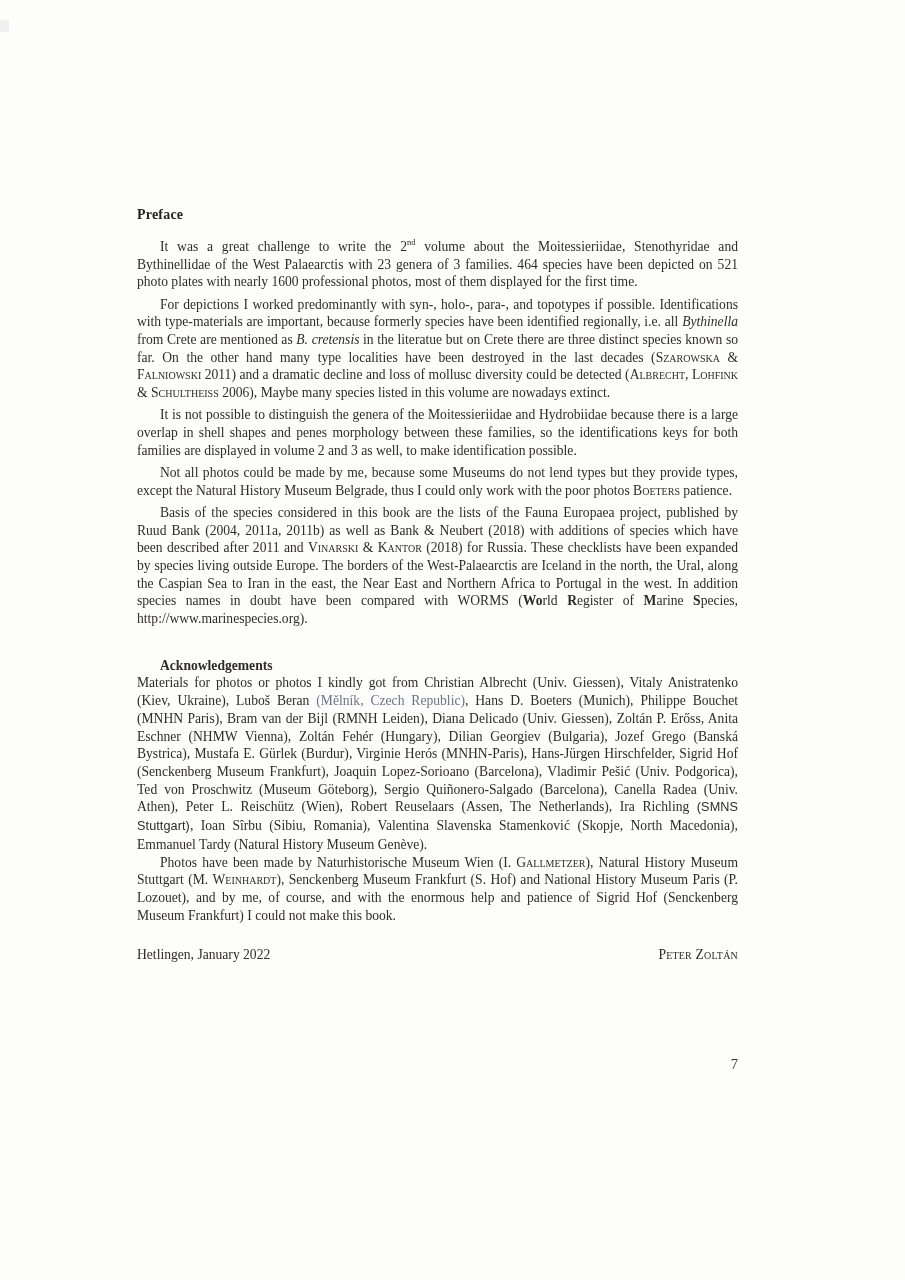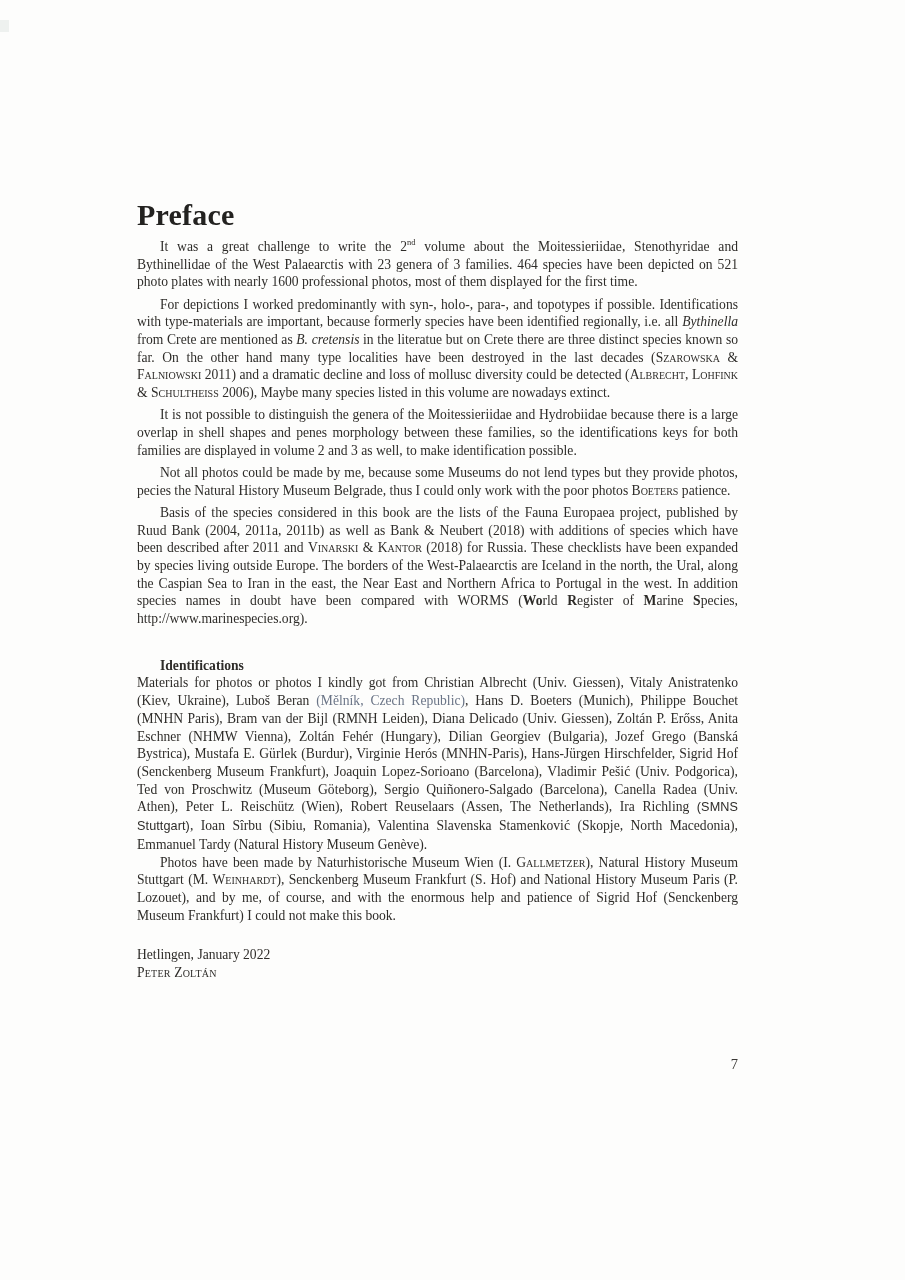--- a/index.html
+++ b/index.html
@@ -22,21 +22,21 @@
     width: 9px; height: 12px;
     background: #eef1ef;
   }
   .content {
     position: absolute;
     left: 137px;
     top: 202px;
     width: 601px;
   }
   h1.title {
-    font-size: 30px;
+    font-size: 14px;
     line-height: 25px;
     font-weight: 700;
     margin: 0 0 11px 0;
     color: #232220;
     letter-spacing: 0.2px;
   }
   p.para {
     margin: 0 0 4.5px 0;
     text-align: justify;
   }
@@ -51,21 +51,20 @@
     font-weight: 700;
     margin: 29px 0 0 0;
     padding-left: 23px;
     text-align: left;
   }
   p.ack-para { margin: 0; text-align: justify; }
   .dateline {
     display: flex;
     justify-content: space-between;
     margin-top: 22px;
-    flex-direction: column;
   }
   .signature { font-variant: small-caps; letter-spacing: 0.2px; }
   .page-number {
     position: absolute;
     left: 137px;
     top: 1056px;
     width: 601px;
     text-align: right;
     font-size: 14.5px;
     color: #3a3835;
@@ -76,24 +75,24 @@
 
 <div class="page">
   <div class="scan-mark"></div>
 
   <div class="content">
     <h1 class="title">Preface</h1>
 
     <p class="para ind"><span>It was a great challenge to write the 2</span><sup class="sup">nd</sup><span> volume about the Moitessieriidae, Stenothyridae and Bythinellidae of the West Palaearctis with 23 genera of 3 families. 464 species have been depicted on 521 photo plates with nearly 1600 professional photos, most of them displayed for the first time.</span></p>
     <p class="para ind"><span>For depictions I worked predominantly with syn-, holo-, para-, and topotypes if possible. Identifications with type-materials are important, because formerly species have been identified regionally, i.e. all </span><span class="it">Bythinella</span><span> from Crete are mentioned as </span><span class="it">B. cretensis</span><span> in the literatue but on Crete there are three distinct species known so far. On the other hand many type localities have been destroyed in the last decades (</span><span class="sc">Szarowska</span><span> &amp; </span><span class="sc">Falniowski</span><span> 2011) and a dramatic decline and loss of mollusc diversity could be detected (</span><span class="sc">Albrecht</span><span>, </span><span class="sc">Lohfink</span><span> &amp; </span><span class="sc">Schultheiß</span><span> 2006), Maybe many species listed in this volume are nowadays extinct.</span></p>
     <p class="para ind"><span>It is not possible to distinguish the genera of the Moitessieriidae and Hydrobiidae because there is a large overlap in shell shapes and penes morphology between these families, so the identifications keys for both families are displayed in volume 2 and 3 as well, to make identification possible.</span></p>
-    <p class="para ind"><span>Not all photos could be made by me, because some Museums do not lend types but they provide photos, pecies the Natural History Museum Belgrade, thus I could only work with the poor photos </span><span class="sc">Boeters</span><span> patience.</span></p>
+    <p class="para ind"><span>Not all photos could be made by me, because some Museums do not lend types but they provide types, except the Natural History Museum Belgrade, thus I could only work with the poor photos </span><span class="sc">Boeters</span><span> patience.</span></p>
     <p class="para ind"><span>Basis of the species considered in this book are the lists of the Fauna Europaea project, published by Ruud Bank (2004, 2011a, 2011b) as well as Bank &amp; Neubert (2018) with additions of species which have been described after 2011 and </span><span class="sc">Vinarski</span><span> &amp; </span><span class="sc">Kantor</span><span> (2018) for Russia. These checklists have been expanded by species living outside Europe. The borders of the West-Palaearctis are Iceland in the north, the Ural, along the Caspian Sea to Iran in the east, the Near East and Northern Africa to Portugal in the west. In addition species names in doubt have been compared with WORMS (</span><span class="b">Wo</span><span>rld </span><span class="b">R</span><span>egister of </span><span class="b">M</span><span>arine </span><span class="b">S</span><span>pecies, http://www.marinespecies.org).</span></p>
 
-    <p class="ack-heading">Identifications</p>
+    <p class="ack-heading">Acknowledgements</p>
     <p class="ack-para"><span>Materials for photos or photos I kindly got from Christian Albrecht (Univ. Giessen), Vitaly Anistratenko (Kiev, Ukraine), Luboš Beran </span><span class="alt">(Mělník, Czech Republic)</span><span>, Hans D. Boeters (Munich), Philippe Bouchet (MNHN Paris), Bram van der Bijl (RMNH Leiden), Diana Delicado (Univ. Giessen), Zoltán P. Erőss, Anita Eschner (NHMW Vienna), Zoltán Fehér (Hungary), Dilian Georgiev (Bulgaria), Jozef Grego (Banská Bystrica), Mustafa E. Gürlek (Burdur), Virginie Herós (MNHN-Paris), Hans-Jürgen Hirschfelder, Sigrid Hof (Senckenberg Museum Frankfurt), Joaquin Lopez-Sorioano (Barcelona), Vladimir Pešić (Univ. Podgorica), Ted von </span><span>Proschwitz (Museum Göteborg), Sergio Quiñonero-Salgado (Barcelona), Canella Radea (Univ. Athen), Peter L. Reischütz (Wien), Robert Reuselaars (Assen, The Netherlands), Ira Richling </span><span class="sans">(SMNS Stuttgart)</span><span>, Ioan Sîrbu (Sibiu, Romania), Valentina Slavenska Stamenković (Skopje, North Macedonia), Emmanuel Tardy (Natural History Museum Genève).</span></p>
     <p class="ack-para ind"><span>Photos have been made by Naturhistorische Museum Wien (I. </span><span class="sc">Gallmetzer</span><span>), Natural History Museum Stuttgart (M. </span><span class="sc">Weinhardt</span><span>), Senckenberg Museum Frankfurt (S. Hof) and National History Museum Paris (P. Lozouet), and by me, of course, and with the enormous help and patience of Sigrid Hof (Senckenberg Museum Frankfurt) I could not make this book.</span></p>
 
     <div class="dateline">
       <span>Hetlingen, January 2022</span>
       <span class="signature">Peter Zoltán</span>
     </div>
   </div>
 
   <div class="page-number">7</div>

